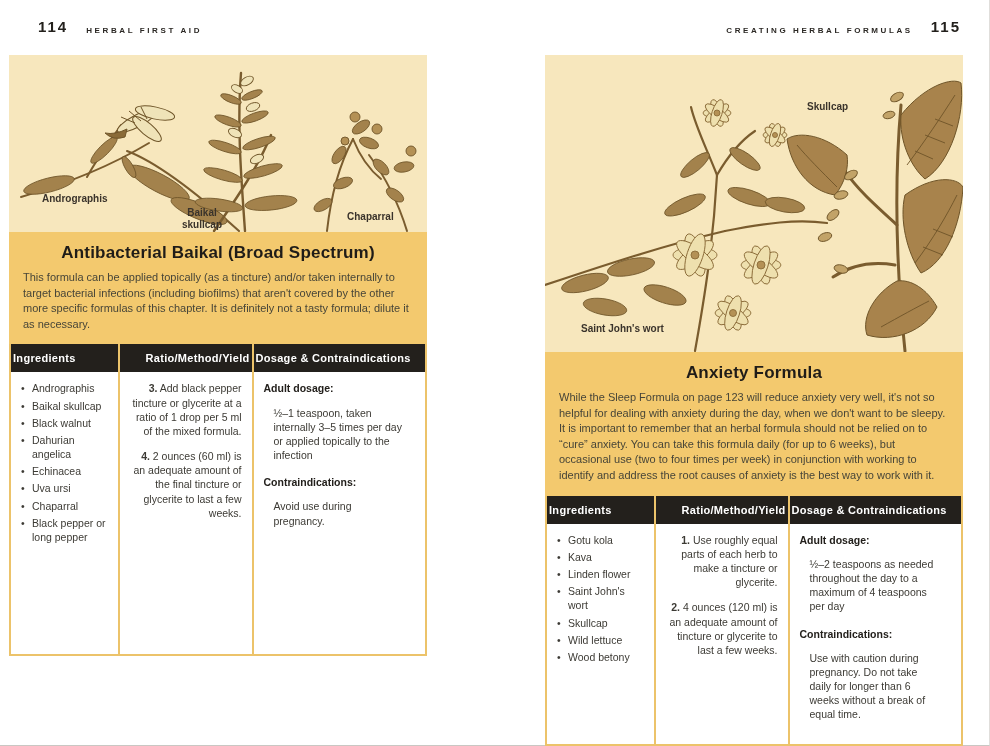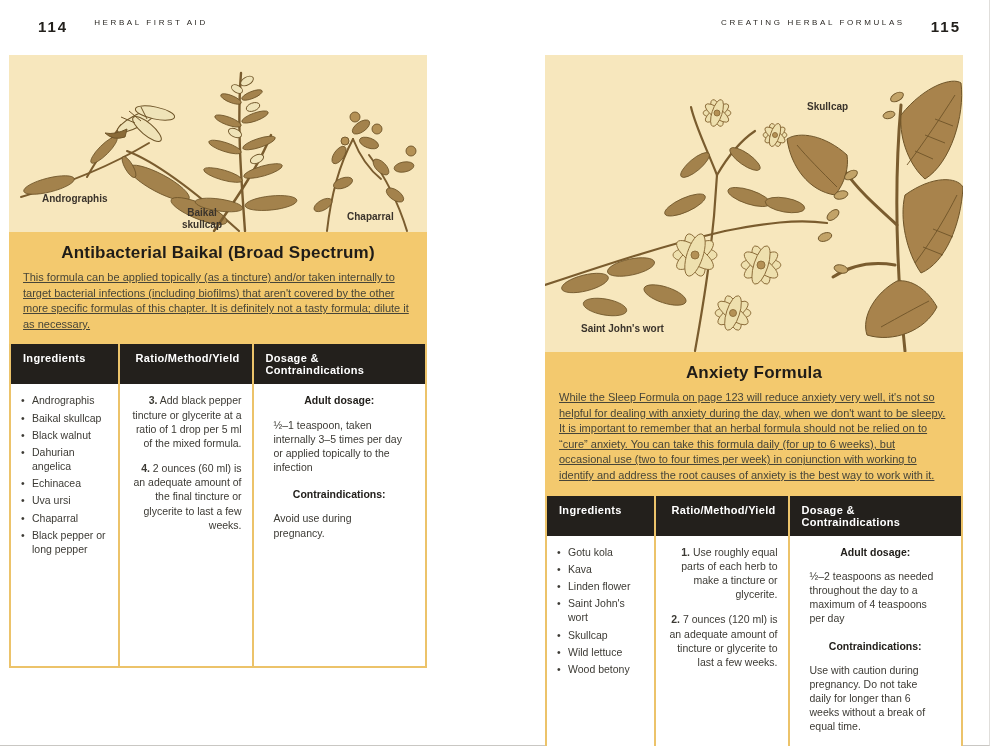--- a/index.html
+++ b/index.html
@@ -5,64 +5,64 @@
   html,body{margin:0;padding:0;}
   body{
     width:990px;height:746px;background:#ffffff;
     font-family:"Liberation Sans", sans-serif;
     color:#3d3b36;position:relative;overflow:hidden;
   }
   .sheet{position:absolute;inset:0;background:#fff;
     border-right:1px solid #e0dedb;border-bottom:1px solid #c9c7c3;}
 
   
-  .folio{position:absolute;top:18px;display:flex;align-items:flex-start;gap:26px;}
+  .folio{position:absolute;top:18px;display:flex;align-items:flex-end;gap:18px;}
   .folio-left{left:38px;}
   .folio-right{right:28px;}
   .pagenum{font-size:15px;font-weight:bold;letter-spacing:2px;color:#23201c;}
-  .running{font-size:8px;font-weight:normal;letter-spacing:2.6px;color:#2b2824;}
+  .running{font-size:8px;font-weight:bold;letter-spacing:2.6px;color:#2b2824;}
 
   
   .panel{position:absolute;width:418px;top:55px;}
   .panel-left{left:9px;}
   .panel-right{left:545px;}
 
   .illo{position:relative;background:#f7e7bd;overflow:hidden;}
   .panel-left .illo{height:177px;}
   .panel-right .illo{height:297px;}
   .plant-label{position:absolute;font-size:10px;font-weight:bold;color:#3a332b;line-height:1.15;}
   .plant-label.centered{text-align:center;}
 
   .band{background:#f3c96e;padding:9px 14px 12px;}
   .band h2{margin:2px 0 7px;text-align:center;font-size:17px;color:#1f1c18;letter-spacing:0.2px;}
   .band h2 .subtitle{font-size:17px;}
-  .band p{margin:0;font-size:11px;line-height:1.42;color:#474538;text-decoration:underline;}
+  .band p{margin:0;font-size:11px;line-height:1.42;color:#474538;}
 
   
   .ftable{border:2px solid #ecc36a;border-top:none;}
   .thead{display:flex;background:#23201c;}
-  .th{font-size:11px;font-weight:bold;color:#fff;padding:8px 12px;letter-spacing:0.3px;}
+  .th{font-size:11px;font-weight:bold;color:#fff;padding:8px 2px;letter-spacing:0.3px;}
   .th + .th{border-left:2px solid #ecc36a;}
   .tbody{display:flex;background:#fff;}
   .td{padding:9px 10px;font-size:10.5px;line-height:1.35;color:#3c3a34;}
   .td + .td{border-left:2px solid #ecc36a;}
   .col1{width:25.8%;box-sizing:border-box;flex:none;}
   .col2{width:32.3%;box-sizing:border-box;flex:none;text-align:right;}
   .col3{width:41.9%;box-sizing:border-box;flex:none;}
   .panel-left .tbody{min-height:282px;}
   .panel-right .tbody{min-height:150px;}
 
   ul.ing{list-style:none;margin:0;padding:0;}
   ul.ing li{padding-left:11px;position:relative;margin:0 0 3px;}
   ul.ing li::before{content:"•";position:absolute;left:0;top:0;color:#3c3a34;}
 
   .step{margin:0 0 11px;}
   .step b{font-weight:bold;}
   .dblock{margin:0 0 13px;}
-  .dblock .dhead{display:block;font-weight:bold;color:#23201c;margin-bottom:1px;text-align:center;}
+  .dblock .dhead{display:block;font-weight:bold;color:#23201c;margin-bottom:1px;}
   .dblock p{margin:10px;}
 
   .note{font-size:9.5px;line-height:1.45;color:#56524b;margin:9px 0 0;padding:0 16px;}
 
   svg{display:block;}
 </style>
 </head>
 <body>
 
 <div class="sheet">
@@ -320,21 +320,21 @@
               <li>Linden flower</li>
               <li>Saint John's wort</li>
               <li>Skullcap</li>
               <li>Wild lettuce</li>
               <li>Wood betony</li>
             </ul>
         </div>
         <div class="td col2">
 
         <p class="step"><b>1.</b> <span>Use roughly equal parts of each herb to make a tincture or glycerite.</span></p>
-            <p class="step"><b>2.</b> <span>7 ounces (120 ml) is an adequate amount of tincture or glycerite to last a few weeks.</span></p>
+            <p class="step"><b>2.</b> <span>4 ounces (120 ml) is an adequate amount of tincture or glycerite to last a few weeks.</span></p>
           </div>
         <div class="td col3">
 
         <div class="dblock">
               <b class="dhead">Adult dosage:</b>
               <p>½–2 teaspoons as needed throughout the day to a maximum of 4 teaspoons per day</p>
             </div>
             <div class="dblock">
               <b class="dhead">Contraindications:</b>
               <p>Use with caution during pregnancy. Do not take daily for longer than 6 weeks without a break of equal time.</p>

